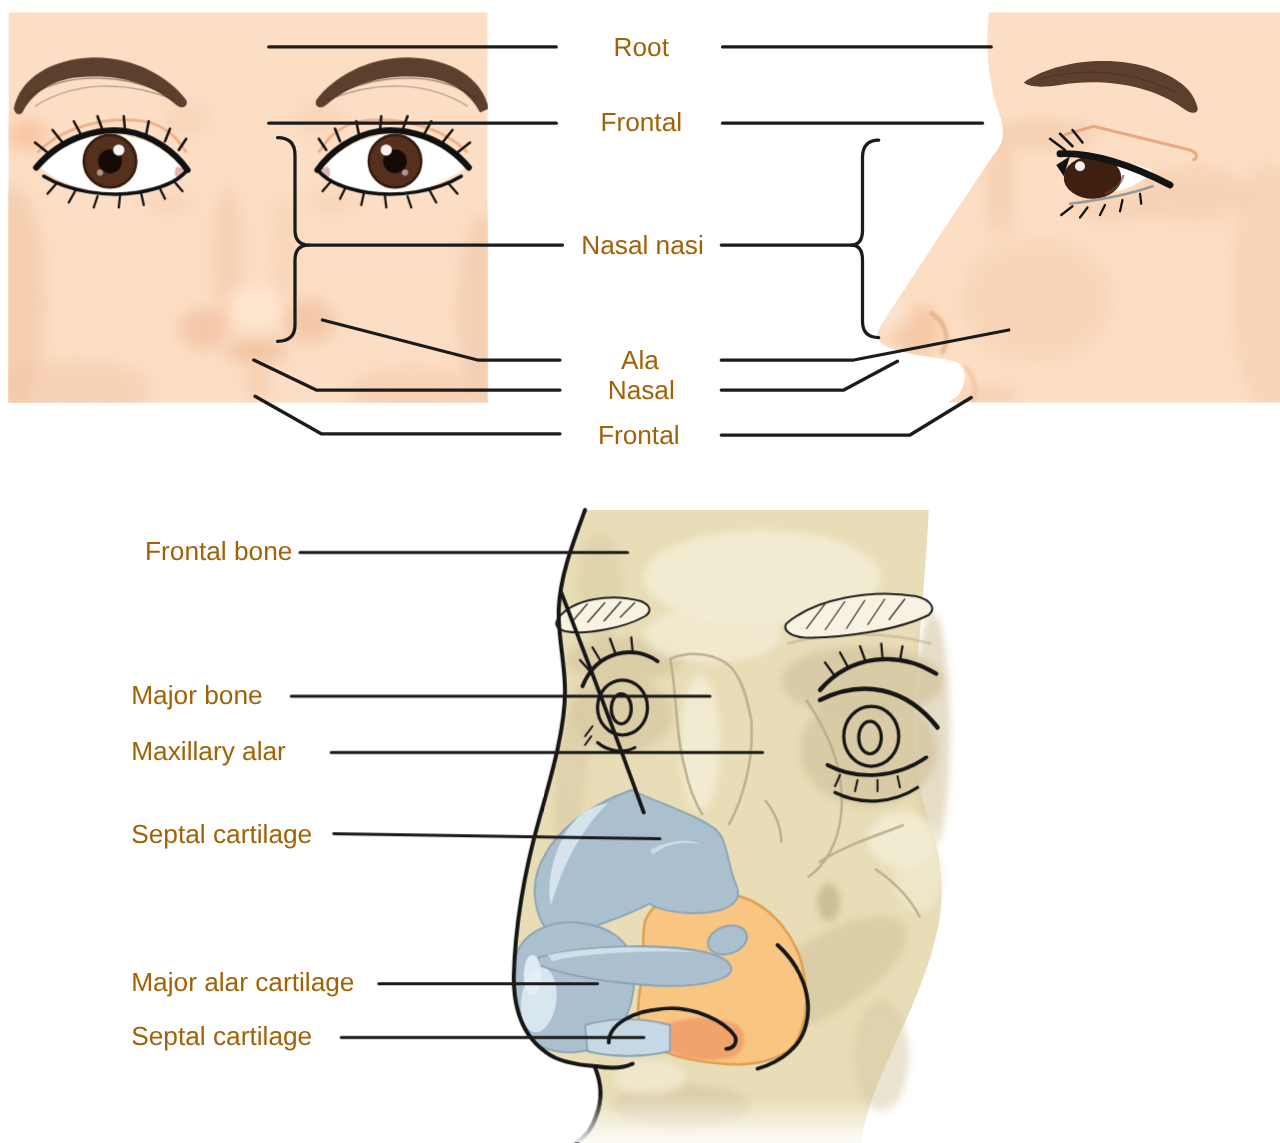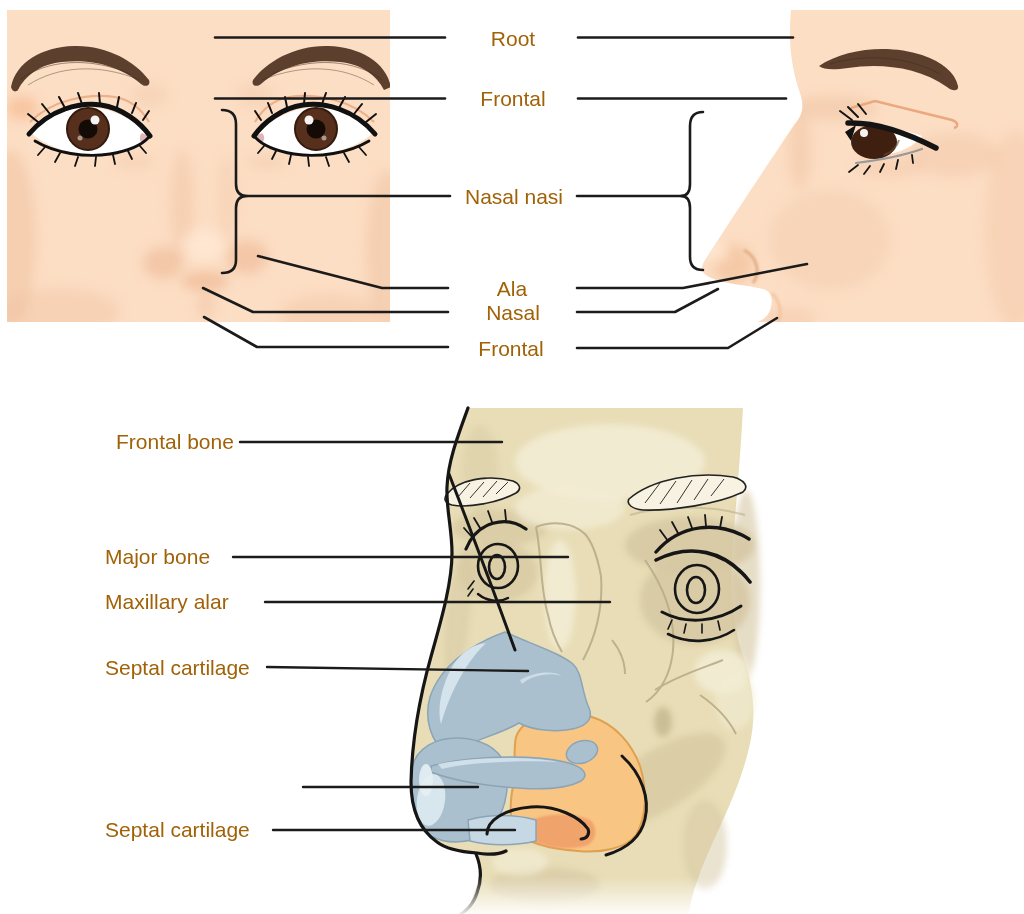--- a/index.html
+++ b/index.html
@@ -333,15 +333,16 @@
 <div class="lbl center" style="left:513px;top:86px">Frontal</div>
 <div class="lbl center" style="left:514px;top:184px">Nasal nasi</div>
 <div class="lbl center" style="left:512px;top:276px">Ala</div>
 <div class="lbl center" style="left:513px;top:300px">Nasal</div>
 <div class="lbl center" style="left:511px;top:336px">Frontal</div>
 
 <div class="lbl" style="left:116px;top:429px">Frontal bone</div>
 <div class="lbl" style="left:105px;top:544px">Major bone</div>
 <div class="lbl" style="left:105px;top:589px">Maxillary alar</div>
 <div class="lbl" style="left:105px;top:655px">Septal cartilage</div>
+<div class="lbl" style="left:105px;top:774px">Major alar cartilage</div>
 <div class="lbl" style="left:105px;top:817px">Septal cartilage</div>
 
 </div>
 
 </body></html>

